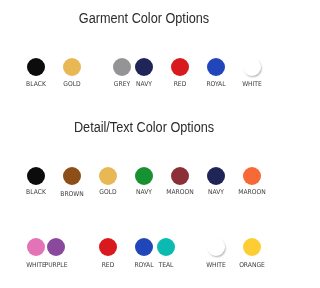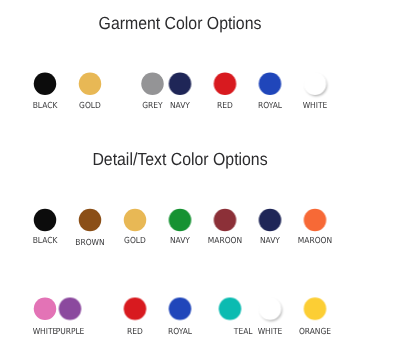--- a/index.html
+++ b/index.html
@@ -126,21 +126,21 @@
         <div class="lbl" style="margin-top: 4.8px;">PURPLE</div>
       </div>
       <div class="cell" style="left: 90px;">
         <div class="dot" style="background-color: rgb(216, 26, 31);"></div>
         <div class="lbl" style="margin-top: 4.8px;">RED</div>
       </div>
       <div class="cell" style="left: 126px;">
         <div class="dot" style="background-color: rgb(32, 70, 186);"></div>
         <div class="lbl" style="margin-top: 4.8px;">ROYAL</div>
       </div>
-      <div class="cell" style="left: 166px; text-align: right;">
+      <div class="cell" style="left: 148px;">
         <div class="dot" style="background-color: rgb(11, 187, 177);"></div>
         <div class="lbl" style="margin-top: 4.8px;">TEAL</div>
       </div>
       <div class="cell" style="left: 198px;">
         <div class="dot white" style="background-color: rgb(255, 255, 255);"></div>
         <div class="lbl" style="margin-top: 4.8px;">WHITE</div>
       </div>
       <div class="cell" style="left: 234px;">
         <div class="dot" style="background-color: rgb(252, 206, 52);"></div>
         <div class="lbl" style="margin-top: 4.8px;">ORANGE</div>

